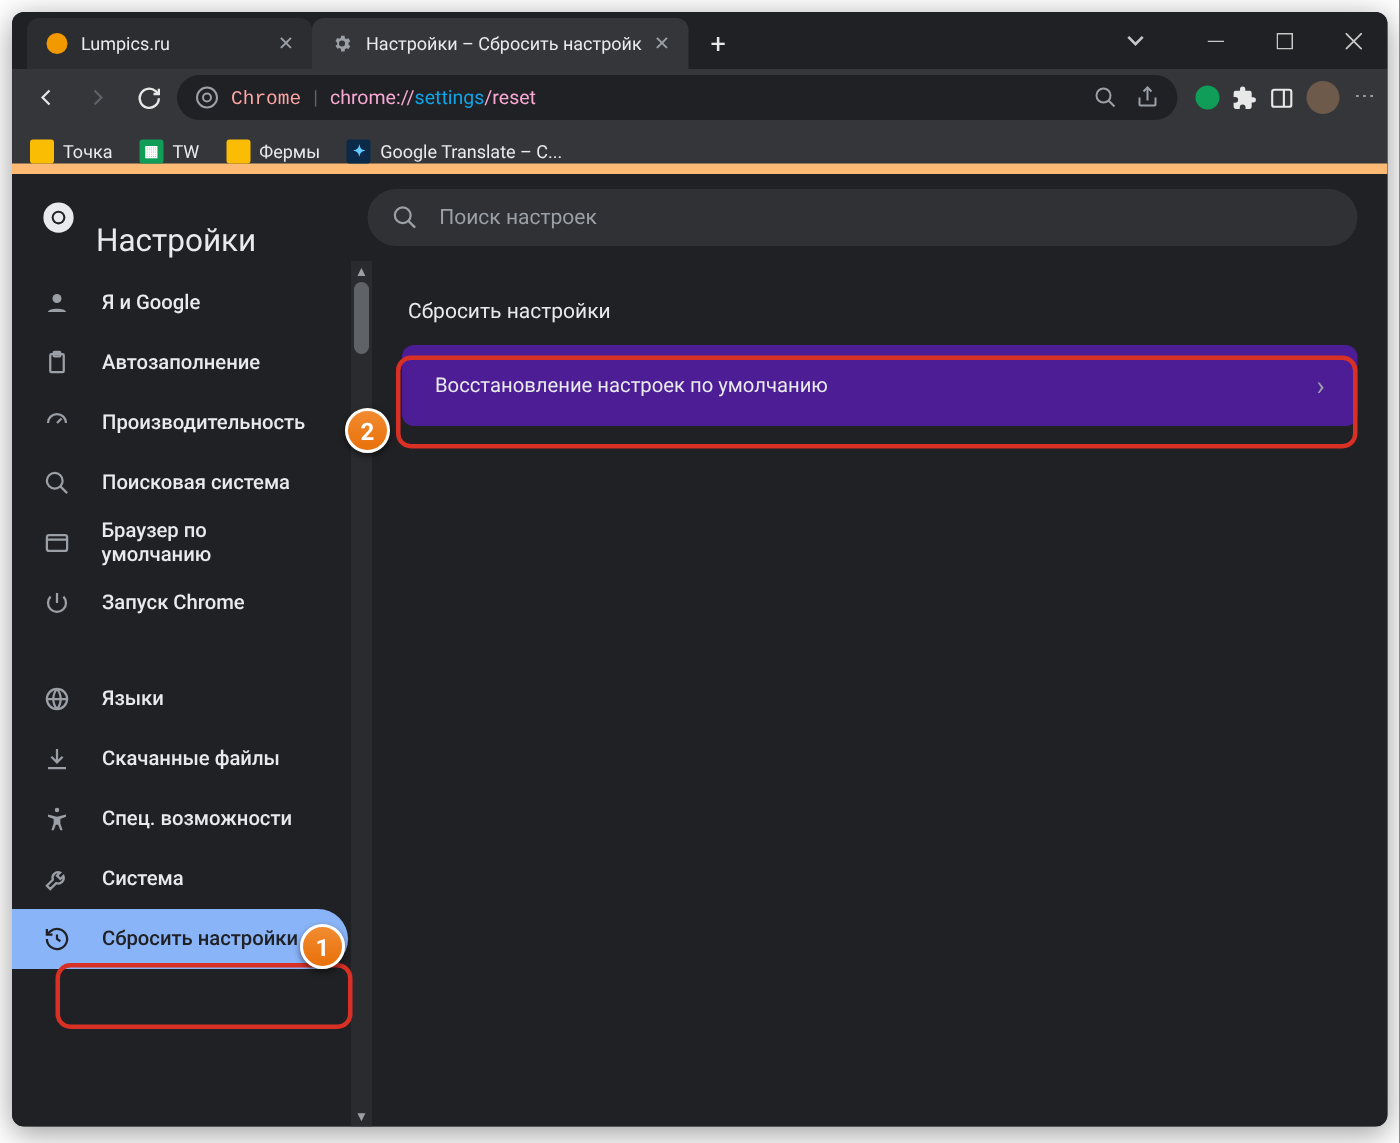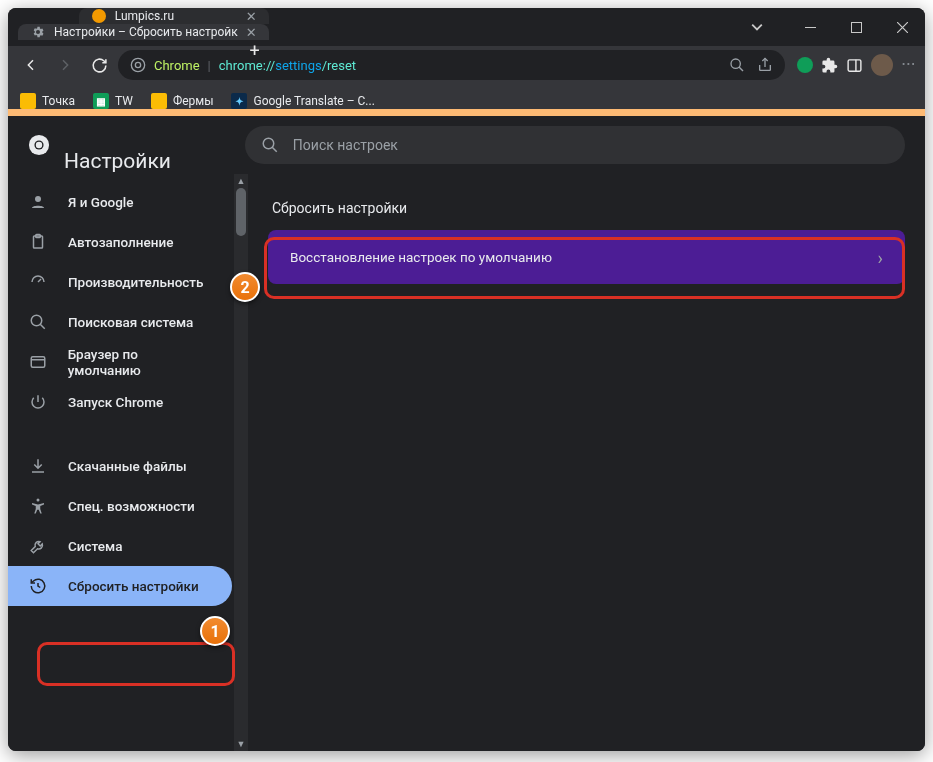--- a/index.html
+++ b/index.html
@@ -7,36 +7,36 @@
 
 .window { width: 917px; height: 743px; margin: 8px; background: #202124; border-radius: 8px; overflow: hidden; position: relative; box-shadow: 0 4px 20px rgba(0,0,0,0.4); }
 
 
 .titlebar { height: 38px; background: #202124; display: flex; align-items: center; position: relative; }
 .win-controls { position: absolute; right: 0; top: 0; display: flex; height: 38px; }
 .win-btn { width: 46px; height: 38px; display: flex; align-items: center; justify-content: center; color: #c8c8c8; cursor: pointer; font-size: 10px; }
 .win-dropdown { width: 36px; height: 38px; display:flex; align-items:center; justify-content:center; color:#c8c8c8; }
 
 
-.tabs { display: flex; align-items: flex-end; height: 38px; padding-left: 10px; flex-direction: column; }
+.tabs { display: flex; align-items: flex-end; height: 38px; padding-left: 10px; }
 .tab { height: 34px; display: flex; align-items: center; padding: 0 12px; border-radius: 8px 8px 0 0; color: #e8eaed; font-size: 12px; gap: 8px; min-width: 190px; position:relative; }
 .tab.inactive { background: #2c2d30; }
 .tab.active { background: #35363a; }
 .tab .favicon { width:16px; height:16px; display:flex; align-items:center; justify-content:center; }
 .tab .close { color: #9aa0a6; font-size:13px; margin-left:auto; }
 .newtab { width:28px; height:28px; border-radius:50%; display:flex; align-items:center; justify-content:center; color:#e8e8e8; font-size:18px; margin-left:6px; margin-bottom:3px; }
 
 
 .toolbar { height: 38px; background: #35363a; display: flex; align-items: center; padding: 0 8px; gap: 4px; }
 .tool-btn { width: 30px; height: 30px; border-radius: 50%; display: flex; align-items: center; justify-content: center; color: #9aa0a6; cursor: pointer; }
 .omnibox { flex: 1; height: 30px; background: #202124; border-radius: 15px; display: flex; align-items: center; padding: 0 12px; gap: 8px; color: #9aa0a6; font-size: 13px; }
-.omnibox .chrome-label { color: #bef264; }
+.omnibox .chrome-label { color: #fca5a5; font-family: Liberation Mono, monospace; }
 .omnibox .pipe { color: #5f6368; }
 .omnibox .url-white { color: #0ea5e9; }
-.omnibox .url-grey { color: #5eead4; }
+.omnibox .url-grey { color: #f9a8d4; }
 .omnibox-right { margin-left:auto; display:flex; gap:12px; align-items:center; }
 .toolbar-right { display:flex; align-items:center; gap:8px; padding-left:8px; }
 .ext-dot { width:16px; height:16px; border-radius:50%; background:#0f9d58; }
 .avatar { width:22px; height:22px; border-radius:50%; background:#6d5a4a; }
 .kebab { color:#9aa0a6; writing-mode: vertical-lr; font-size:14px; letter-spacing:2px; }
 
 
 .bookmarks { height: 32px; background: #35363a; display: flex; align-items: flex-end; padding: 0 12px; gap: 18px; border-bottom: 7px solid #fdba74; }
 .bookmark { display: flex; align-items: center; gap: 6px; color: #e8eaed; font-size: 12px; cursor: pointer; }
 .bm-icon { width:16px; height:16px; border-radius:2px; display:flex; align-items:center; justify-content:center; font-size:10px; font-weight:bold; }
@@ -292,20 +292,29 @@
               </svg>
             </span>
             <span>Запуск Chrome</span>
           </div>
 
         <div class="side-spacer"></div>
 
         <div class="side-item">
             <span class="icon">
               <svg width="18" height="18" viewBox="0 0 24 24" fill="none" stroke="currentColor" stroke-width="2">
+                <circle cx="12" cy="12" r="9"></circle>
+                <path d="M3 12h18M12 3a14 14 0 0 1 0 18M12 3a14 14 0 0 0 0 18"></path>
+              </svg>
+            </span>
+            <span>Языки</span>
+          </div>
+        <div class="side-item">
+            <span class="icon">
+              <svg width="18" height="18" viewBox="0 0 24 24" fill="none" stroke="currentColor" stroke-width="2">
                 <path d="M12 3v12M7 10l5 5 5-5"></path>
                 <path d="M4 20h16"></path>
               </svg>
             </span>
             <span>Скачанные файлы</span>
           </div>
         <div class="side-item">
             <span class="icon">
               <svg width="18" height="18" viewBox="0 0 24 24" fill="currentColor">
                 <circle cx="12" cy="4" r="2"></circle>

